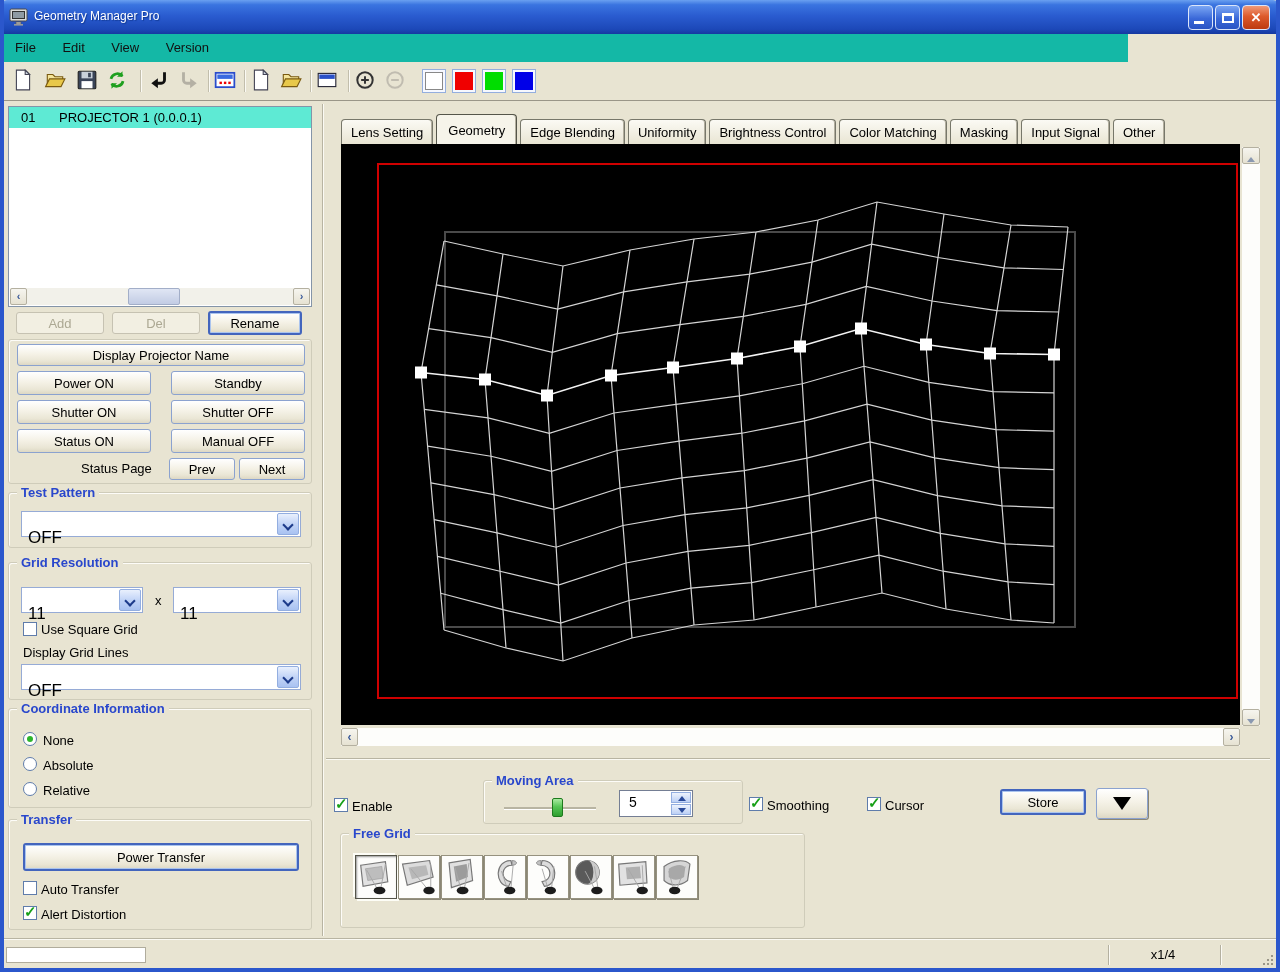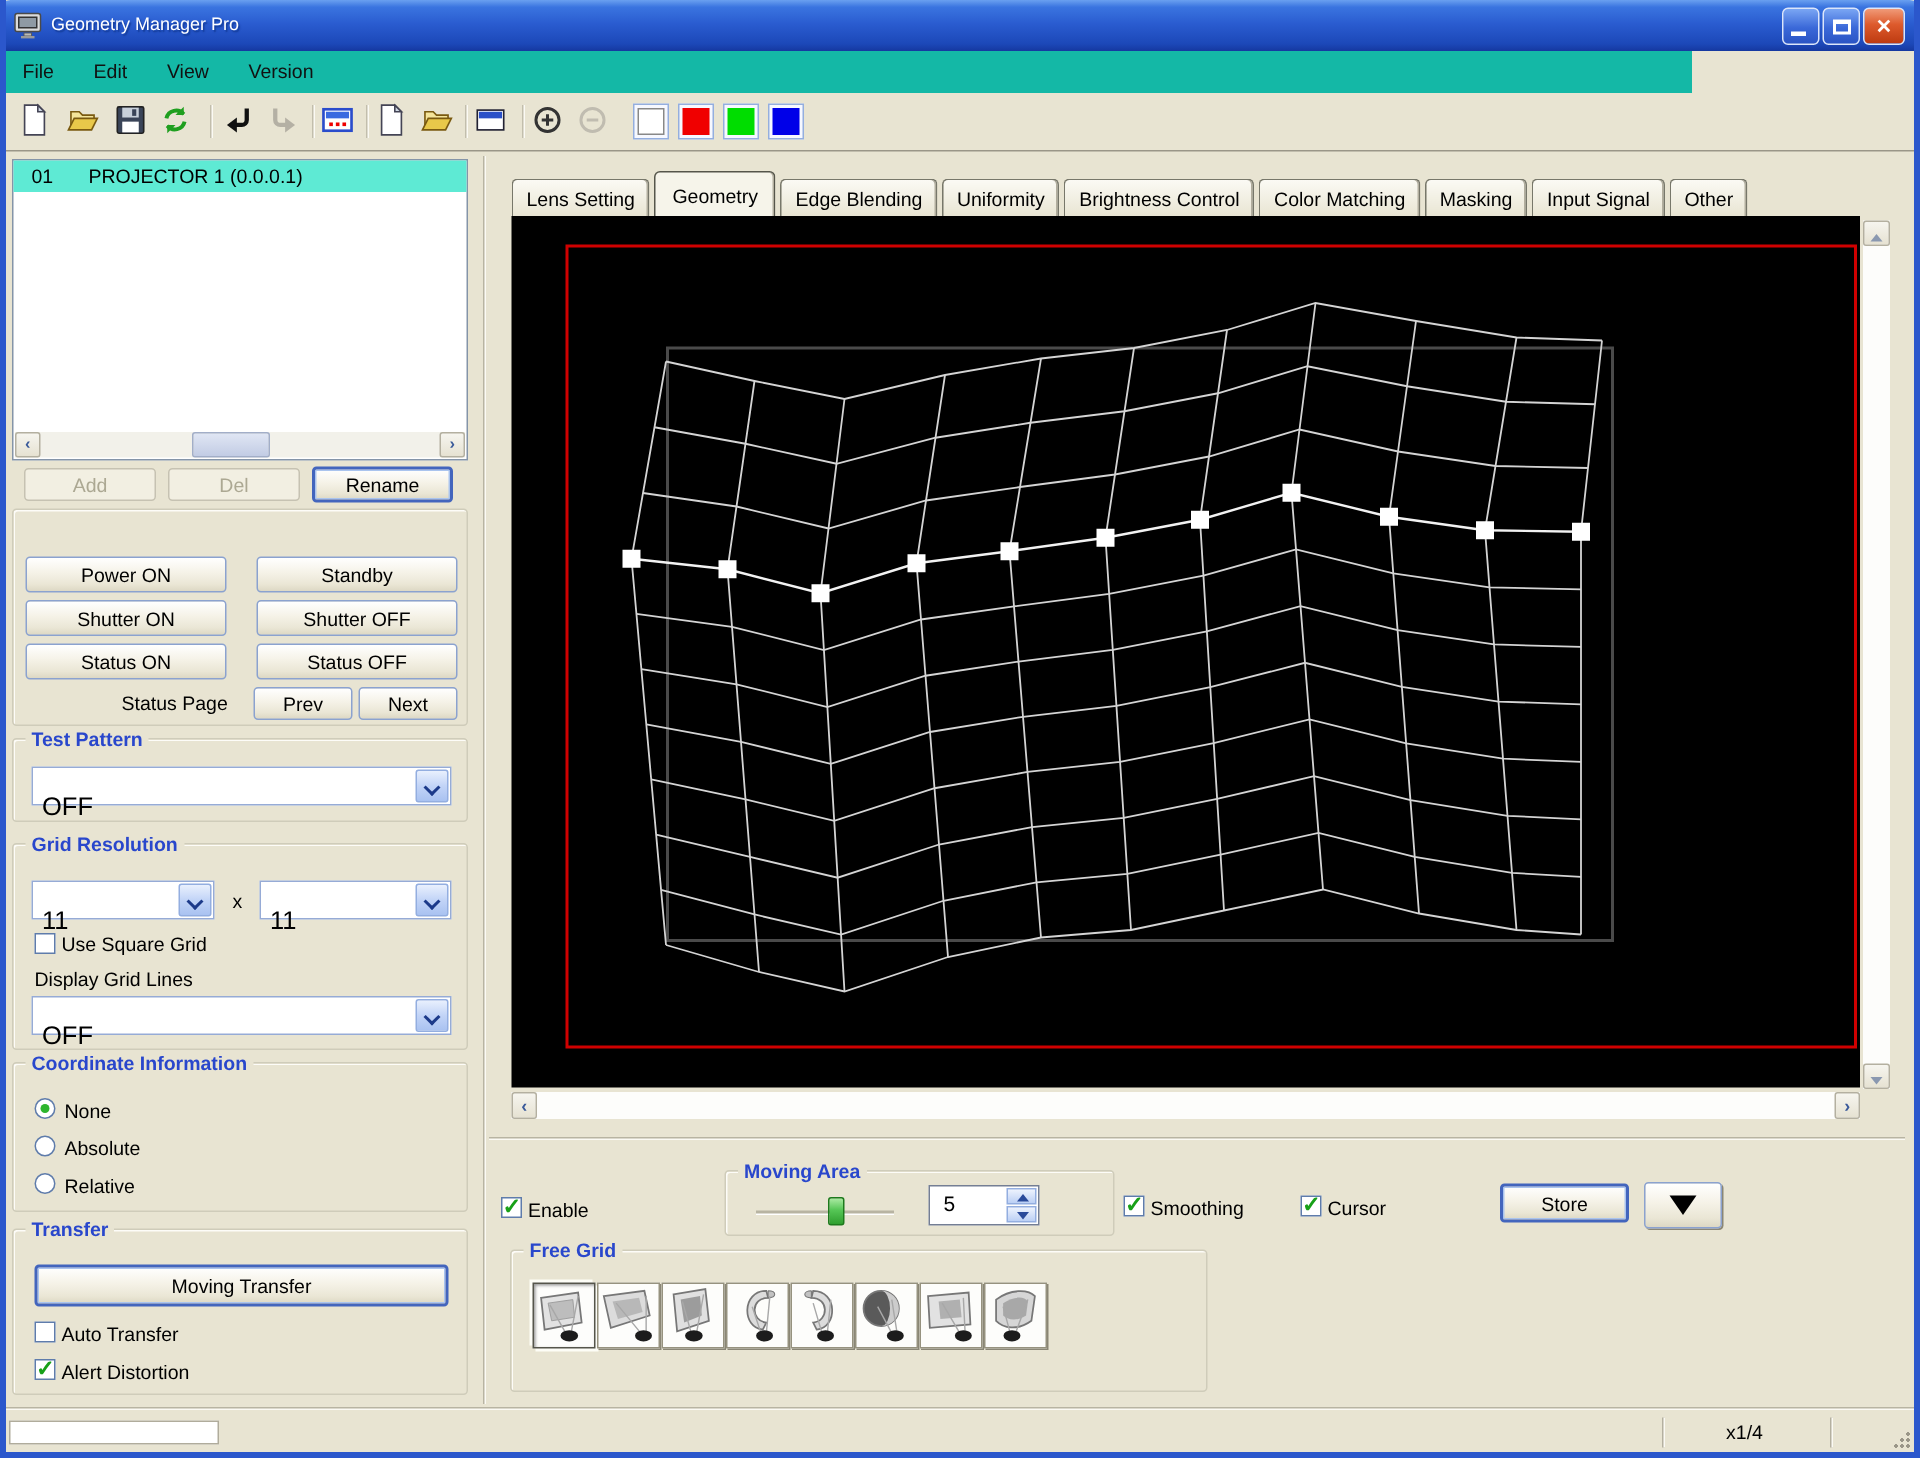--- a/index.html
+++ b/index.html
@@ -218,26 +218,27 @@
     <span class="sbtn" style="right:0;top:0;width:17px;height:17px;font-size:11px;line-height:15px">›</span>
     <span class="sthumb" style="left:118px;top:0;width:52px;height:17px"></span>
   </div>
 </div>
 
 <div class="btn disabled" style="left:16px;top:312px;width:88px;height:22px">Add</div>
 <div class="btn disabled" style="left:112px;top:312px;width:88px;height:22px">Del</div>
 <div class="btn default" style="left:208px;top:311px;width:94px;height:24px">Rename</div>
 
 <div class="group" style="left:8px;top:339px;width:304px;height:145px">
+  <div class="btn" style="left:8px;top:4px;width:288px;height:22px">Display Projector Name</div>
   <div class="btn" style="left:8px;top:31px;width:134px;height:24px">Power ON</div>
   <div class="btn" style="left:162px;top:31px;width:134px;height:24px">Standby</div>
   <div class="btn" style="left:8px;top:60px;width:134px;height:24px">Shutter ON</div>
   <div class="btn" style="left:162px;top:60px;width:134px;height:24px">Shutter OFF</div>
   <div class="btn" style="left:8px;top:89px;width:134px;height:24px">Status ON</div>
-  <div class="btn" style="left:162px;top:89px;width:134px;height:24px">Status OFF</div>
+  <div class="btn" style="left:162px;top:89px;width:134px;height:24px">Manual OFF</div>
   <span class="label" style="left:72px;top:121px">Status Page</span>
   <div class="btn" style="left:160px;top:118px;width:66px;height:22px">Prev</div>
   <div class="btn" style="left:230px;top:118px;width:66px;height:22px">Next</div>
 </div>
 
 <div class="group" style="left:8px;top:492px;width:304px;height:56px">
   <span class="glabel">Test Pattern</span>
   <div class="combo" style="left:12px;top:18px;width:280px">
     <span class="val">OFF</span>
     <span class="arrowbtn">
@@ -277,21 +278,21 @@
   <span class="radio checked" style="left:14px;top:23px"></span>
   <span class="label" style="left:34px;top:24px">None</span>
   <span class="radio" style="left:14px;top:48px"></span>
   <span class="label" style="left:34px;top:49px">Absolute</span>
   <span class="radio" style="left:14px;top:73px"></span>
   <span class="label" style="left:34px;top:74px">Relative</span>
 </div>
 
 <div class="group" style="left:8px;top:819px;width:304px;height:111px">
   <span class="glabel">Transfer</span>
-  <div class="btn default" style="left:14px;top:23px;width:276px;height:28px">Moving Transfer</div>
+  <div class="btn default" style="left:14px;top:23px;width:276px;height:28px">Power Transfer</div>
   <span class="cb" style="left:14px;top:61px"></span>
   <span class="label" style="left:32px;top:62px">Auto Transfer</span>
   <span class="cb checked" style="left:14px;top:86px"></span>
   <span class="label" style="left:32px;top:87px">Alert Distortion</span>
 </div>
 
 <div class="tabstrip" style="left:341px;top:110px;height:34px">
   <span class="tab">Lens Setting</span>
   <span class="tab active">Geometry</span>
   <span class="tab">Edge Blending</span>

